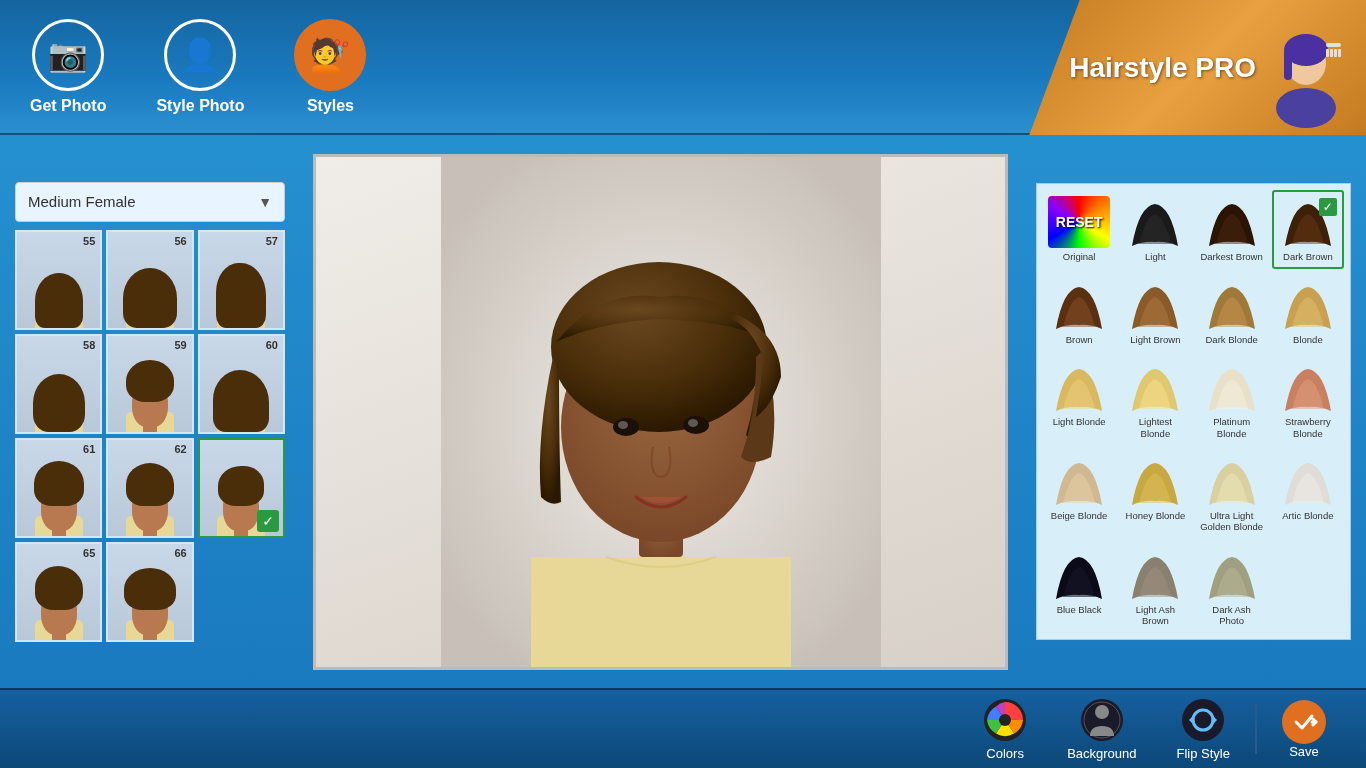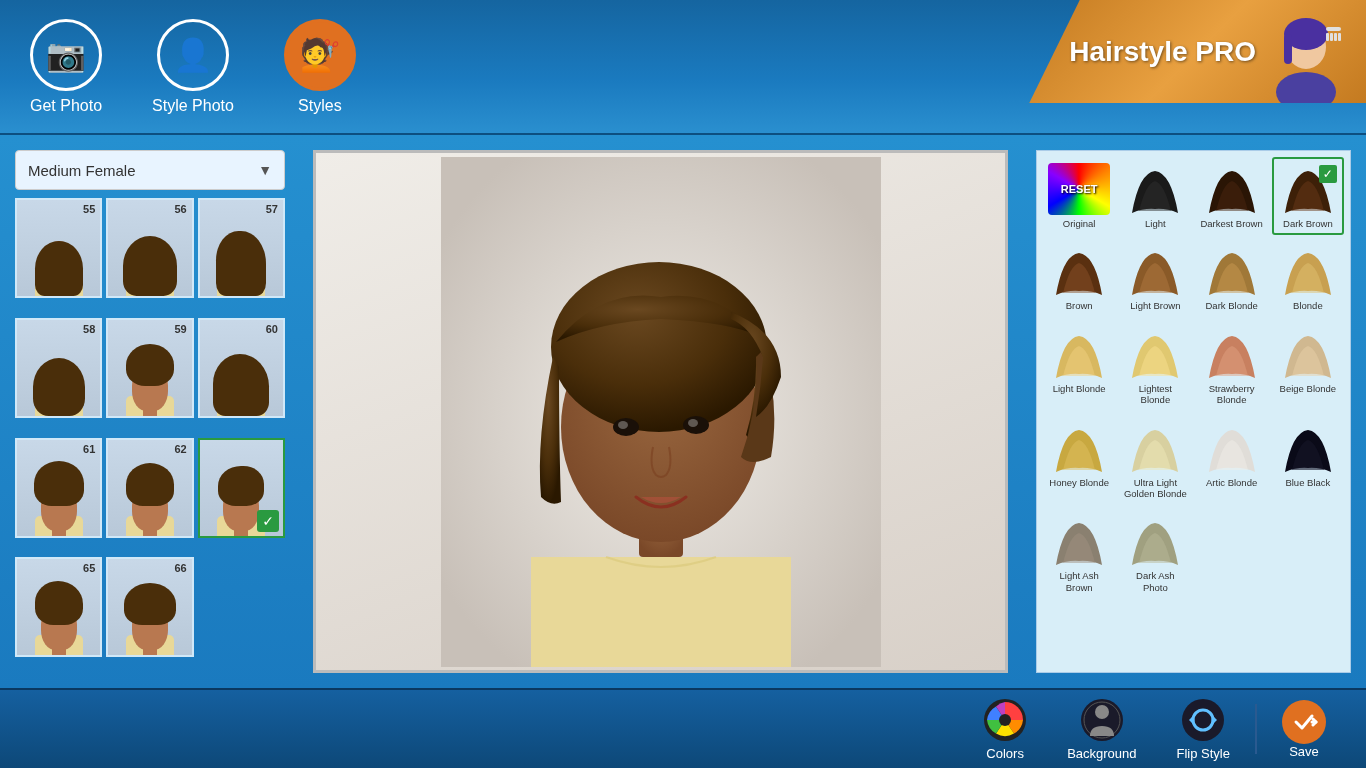--- a/index.html
+++ b/index.html
@@ -44,27 +44,27 @@
     .nav-icon-circle.active {
       background: #e07020;
       border-color: #e07020;
     }
     .nav-icon-circle.inactive {
       background: transparent;
     }
     .nav-label {
       font-size: 16px;
       color: #fff;
-      font-weight: 400;
+      font-weight: 700;
     }
     .header-logo {
       position: absolute;
       right: 0;
       top: 0;
-      height: 103px;
+      height: 135px;
       display: flex;
       align-items: center;
       background: linear-gradient(135deg, #c47a20 0%, #e8a040 50%, #c47a20 100%);
       padding: 0 20px 0 40px;
       clip-path: polygon(15% 0%, 100% 0%, 100% 100%, 0% 100%);
     }
     .logo-text {
       font-size: 28px;
       font-weight: bold;
       color: #fff;
@@ -80,20 +80,21 @@
     }
 
     
     .main-content {
       width: 100%;
       height: calc(768px - 135px - 80px);
       display: flex;
       background: linear-gradient(180deg, #2590d0 0%, #1a7abf 100%);
       padding: 15px;
       gap: 28px;
+      align-items: center;
     }
 
     
     .style-panel {
       width: 270px;
       flex-shrink: 0;
       display: flex;
       flex-direction: column;
       gap: 8px;
     }
@@ -580,21 +581,21 @@
         <path d="M165 400 Q220 420 275 400" stroke="#d8c878" stroke-width="2" fill="none" opacity="0.6"></path>
       </svg>
     </div>
   </div>
 
   <div class="color-panel">
     <div class="color-grid">
 
       <div class="color-item">
         <div class="color-swatch swatch-reset">
-          <span style="font-size:11px;font-weight:bold;color:white;text-shadow:1px 1px 2px #000;">RESET</span>
+          <span style="font-size:14px;font-weight:bold;color:white;text-shadow:1px 1px 2px #000;">RESET</span>
         </div>
         <span class="color-label">Original</span>
       </div>
       <div class="color-item">
         <div class="color-swatch">
           <svg width="62" height="52" viewBox="0 0 62 52">
             <path d="M8 50 Q15 10 31 8 Q47 10 54 50 Q42 45 31 46 Q20 45 8 50 Z" fill="#1a1a1a"></path>
             <path d="M15 48 Q22 20 31 18 Q40 20 47 48" fill="#2d2d2d" opacity="0.5"></path>
           </svg>
         </div>
@@ -667,20 +668,29 @@
         <span class="color-label">Light Blonde</span>
       </div>
       <div class="color-item">
         <div class="color-swatch">
           <svg width="62" height="52" viewBox="0 0 62 52">
             <path d="M8 50 Q15 10 31 8 Q47 10 54 50 Q42 45 31 46 Q20 45 8 50 Z" fill="#e0c870"></path>
             <path d="M15 48 Q22 20 31 18 Q40 20 47 48" fill="#f8e090" opacity="0.5"></path>
           </svg>
         </div>
         <span class="color-label">Lightest Blonde</span>
+      </div>
+      <div class="color-item">
+        <div class="color-swatch">
+          <svg width="62" height="52" viewBox="0 0 62 52">
+            <path d="M8 50 Q15 10 31 8 Q47 10 54 50 Q42 45 31 46 Q20 45 8 50 Z" fill="#e8e0c8"></path>
+            <path d="M15 48 Q22 20 31 18 Q40 20 47 48" fill="#f5f0e0" opacity="0.5"></path>
+          </svg>
+        </div>
+        <span class="color-label">Platinum Blonde</span>
       </div>
 
       <div class="color-item">
         <div class="color-swatch">
           <svg width="62" height="52" viewBox="0 0 62 52">
             <path d="M8 50 Q15 10 31 8 Q47 10 54 50 Q42 45 31 46 Q20 45 8 50 Z" fill="#c88060"></path>
             <path d="M15 48 Q22 20 31 18 Q40 20 47 48" fill="#e0a080" opacity="0.5"></path>
           </svg>
         </div>
         <span class="color-label">Strawberry Blonde</span>

